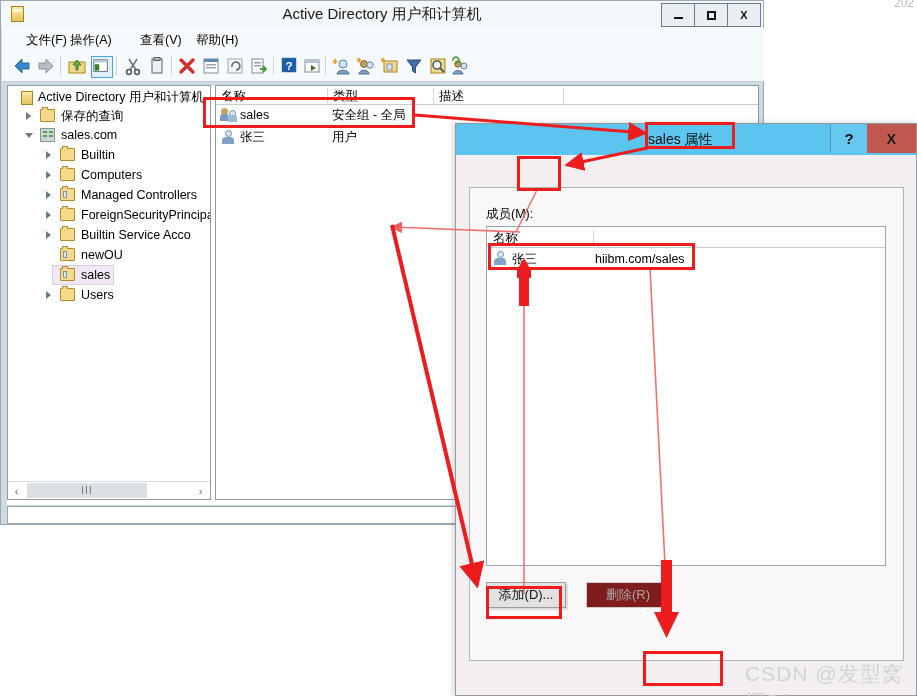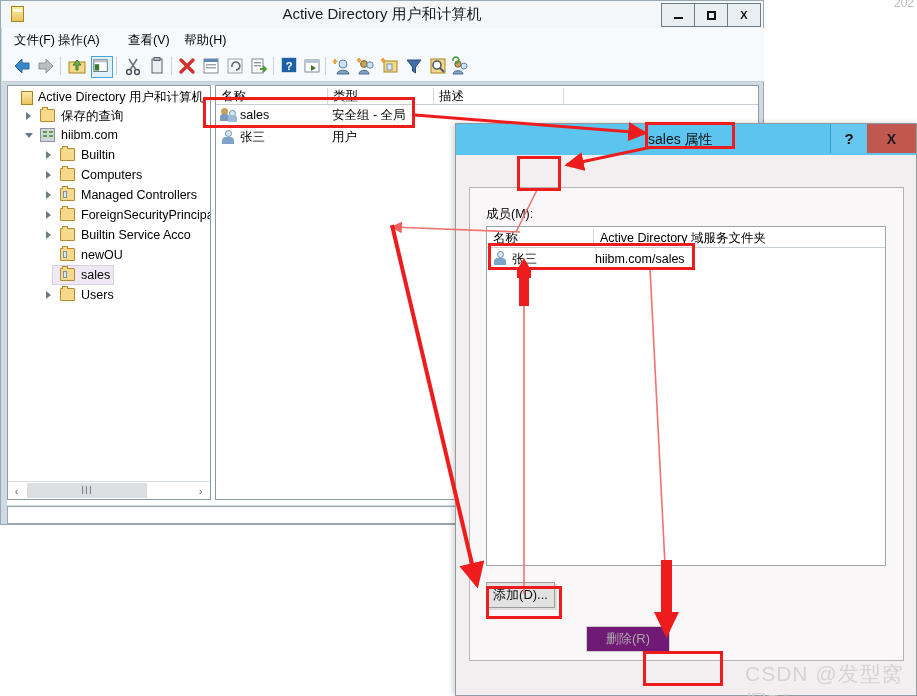--- a/index.html
+++ b/index.html
@@ -15,21 +15,21 @@
   #mmc-title .doc-ico:after{content:"";position:absolute;left:1px;top:2px;right:1px;height:3px;background:#fff9e0;}
   #mmc-title .ttl{position:absolute;left:0;top:4px;width:100%;text-align:center;font-size:15px;color:#1a1a1a;}
   .wbtns{position:absolute;right:2px;top:2px;display:flex;}
   .wbtn{width:32px;height:22px;border:1px solid #6d7b85;margin-left:-1px;background:#e8eef2;
         display:flex;align-items:center;justify-content:center;font-size:11px;font-weight:bold;color:#111;}
   .wbtn.min i{display:block;width:9px;height:2px;background:#111;margin-top:6px;}
   .wbtn.max i{display:block;width:9px;height:9px;border:2px solid #111;box-sizing:border-box;}
 
   #mmc-menu{position:absolute;left:1px;top:27px;width:762px;height:23px;background:#f7fafc;
             border-bottom:1px solid #dfe6eb;}
-  #mmc-menu .mi{position:absolute;top:4px;font-size:12.5px;color:#000;}
+  #mmc-menu .mi{position:absolute;top:4px;font-size:12.5px;color:#000;margin-left:12px;}
 
   #mmc-toolbar{position:absolute;left:1px;top:50px;width:762px;height:30px;background:#f7fafc;
                border-bottom:1px solid #c3ced6;}
   .tbi{position:absolute;top:5px;width:20px;height:20px;}
   .tbsep{position:absolute;top:6px;width:1px;height:18px;background:#c9d2d8;}
 
   #mmc-body{position:absolute;left:6px;top:84px;width:752px;height:420px;background:#fff;}
   
   #tree{position:absolute;left:0;top:0;width:204px;height:415px;background:#fff;
         border:1px solid #8d9aa3;box-sizing:border-box;overflow:hidden;}
@@ -109,22 +109,22 @@
   #mem-hdr{position:absolute;left:0;top:0;width:100%;height:20px;background:#fff;border-bottom:1px solid #c6ced4;}
   #mem-hdr .mh{position:absolute;top:3px;font-size:12.5px;border-right:1px solid #cfd6db;height:16px;
        box-sizing:border-box;padding-left:6px;}
   #mem-row{position:absolute;left:1px;top:21px;width:398px;height:22px;line-height:22px;font-size:12.5px;}
   #mem-row .n{position:absolute;left:24px;}
   #mem-row .f{position:absolute;left:107px;}
 
   .dbtn{position:absolute;height:26px;line-height:24px;text-align:center;font-size:13px;
         background:#e2e2e2;border:1px solid #9b9b9b;box-sizing:border-box;color:#111;
         box-shadow:2px 2px 0 rgba(0,0,0,.10);}
-  .dbtn.disabled{background:#701a75;border-color:#cdcdcd;color:#a9a9a9;box-shadow:none;margin-top:44px;}
-  #btn-add{left:29px;top:584px;width:69px;}
+  .dbtn.disabled{background:#7f1d1d;border-color:#cdcdcd;color:#a9a9a9;box-shadow:none;}
+  #btn-add{left:29px;top:584px;width:80px;}
   #btn-del{left:129px;top:584px;width:84px;}
 
   #dlg-footer{position:absolute;left:1px;top:538px;width:459px;height:33px;background:#f3eff1;border-top:1px solid #d8d2d5;}
   #btn-ok{position:absolute;left:198px;top:7px;width:80px;height:24px;line-height:22px;text-align:center;
        font-size:13px;background:#e2e2e2;border:1px solid #3f86c4;box-sizing:border-box;}
   #btn-cancel{position:absolute;left:288px;top:7px;width:80px;height:24px;line-height:22px;text-align:center;
        font-size:13px;background:#ededed;border:1px solid #b6b6b6;box-sizing:border-box;color:#2a2a2a;}
 
   
   #anno{position:absolute;left:0;top:0;width:917px;height:696px;pointer-events:none;}
@@ -279,21 +279,21 @@
 
       <div class="tnode" style="top:21px;left:4px">
         <span class="arw closed" style="left:14px"></span>
         <span class="fld" style="left:28px"></span>
         <span class="tlabel" style="left:49px">保存的查询</span>
       </div>
 
       <div class="tnode" style="top:40px;left:4px">
         <span class="arw open" style="left:13px"></span>
         <span class="srvico" style="left:28px"></span>
-        <span class="tlabel" style="left:49px">hiibm.com</span>
+        <span class="tlabel" style="left:49px">sales.com</span>
       </div>
 
       <div class="tnode" style="top:60px;left:4px">
         <span class="arw closed" style="left:34px"></span>
         <span class="fld" style="left:48px"></span>
         <span class="tlabel" style="left:69px">Builtin</span>
       </div>
 
       <div class="tnode" style="top:80px;left:4px">
         <span class="arw closed" style="left:34px"></span>
@@ -382,21 +382,20 @@
     <div id="dlg-close">X</div>
   </div>
 
 
   <div id="dlg-panel">
     <div id="mem-label">成员(M):</div>
 
     <div id="mem-list">
       <div id="mem-hdr">
         <div class="mh" style="left:0;width:107px">名称</div>
-        <div class="mh" style="left:107px;width:291px;border-right:0">Active Directory 域服务文件夹</div>
       </div>
       <div id="mem-row">
         <span class="usrico">
             <i class="h"></i>
             <i class="b"></i>
           </span>
         <span class="n">张三</span>
         <span class="f">hiibm.com/sales</span>
       </div>
     </div>

